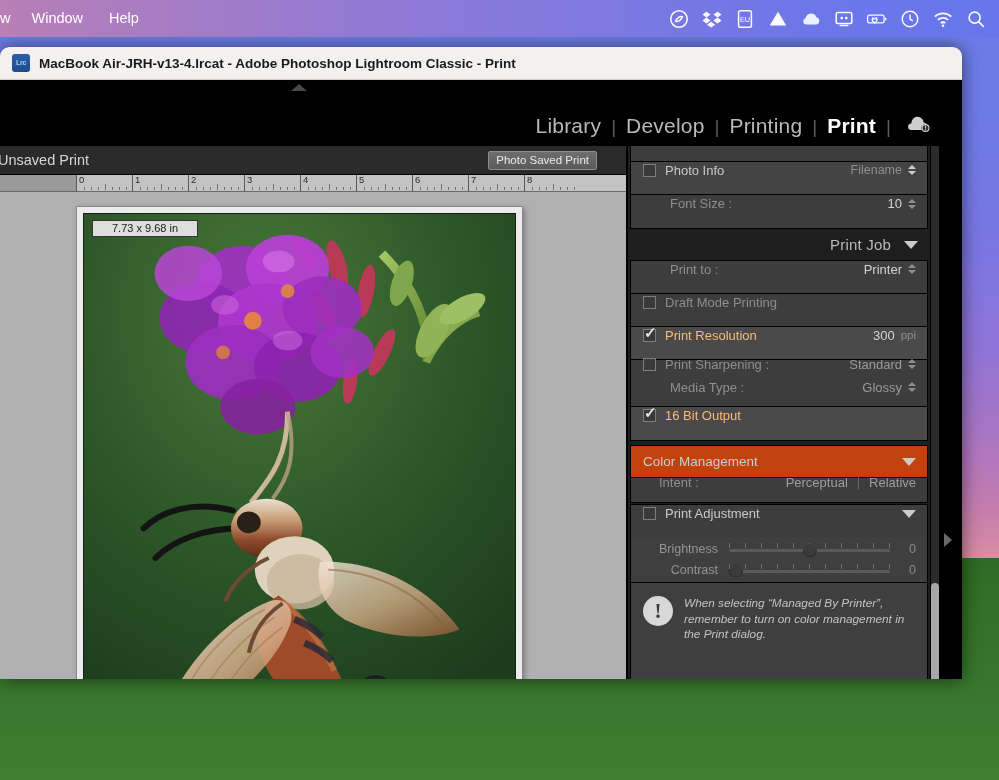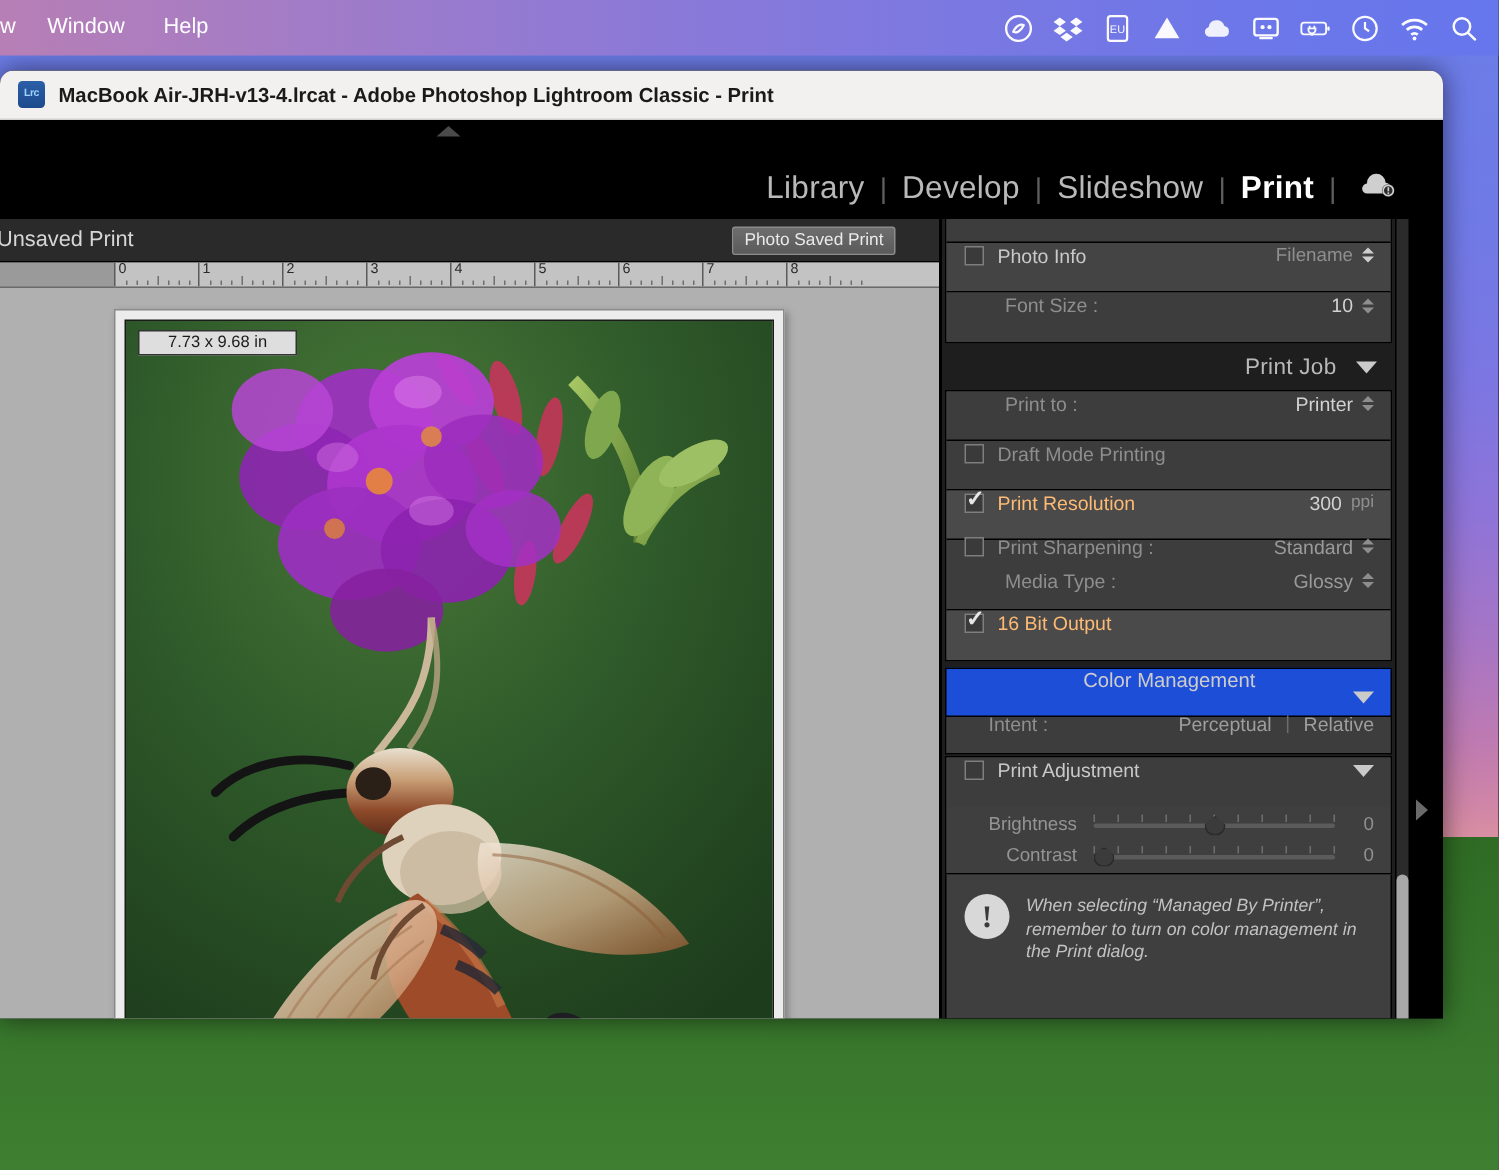--- a/index.html
+++ b/index.html
@@ -234,21 +234,21 @@
     padding-right: 12px; background: #1e1e1e;
   }
   .section-head .t { font-size: 15px; color: #b9b9b9; letter-spacing:.2px; }
   .caret {
     margin-left: 13px; width: 0; height: 0;
     border-left: 7px solid transparent; border-right: 7px solid transparent;
     border-top: 8px solid #cacaca;
   }
   .section-bar {
     height: 33px; display: flex; align-items: center; padding: 0 11px 0 12px;
-    background: #1d4ed8; border: 1px solid #000; margin: 0 2px; flex-direction: column;
+    background: #c2410c; border: 1px solid #000; margin: 0 2px;
   }
   .section-bar .t { font-size: 13.5px; color: #cccccc; }
   .section-bar .caret { margin-left: auto; }
 
   .unit { font-size: 11.5px; color: #8f8f8f; }
   .val  { font-size: 13px; color: #d2d2d2; }
 
   
   .srow {
     height: 22px; display: flex; align-items: center;
@@ -394,21 +394,21 @@
     </div>
     <div id="title-text">MacBook Air-JRH-v13-4.lrcat - Adobe Photoshop Lightroom Classic - Print</div>
   </div>
 
   <div id="modulebar">
     <div id="top-collapse"></div>
     <span class="module">Library</span>
     <span class="module-sep">|</span>
     <span class="module">Develop</span>
     <span class="module-sep">|</span>
-    <span class="module">Slideshow</span>
+    <span class="module">Printing</span>
     <span class="module-sep">|</span>
     <span class="module active">Print</span>
     <span class="module-sep">|</span>
     <span id="cloud-badge">
       <svg width="26" height="20" viewBox="0 0 26 20">
         <path d="M5.5 16h12a3.6 3.6 0 0 0 .3-7.2A5.6 5.6 0 0 0 5.3 9.4 3.3 3.3 0 0 0 5.5 16z" fill="#cfcfcf"></path>
         <circle cx="19.5" cy="14" r="4.2" fill="#2b2b2b"></circle>
         <circle cx="19.5" cy="14" r="3.4" fill="none" stroke="#cfcfcf" stroke-width="1.1"></circle>
         <rect x="19" y="11.8" width="1.1" height="2.8" fill="#cfcfcf"></rect>
         <rect x="19" y="15.2" width="1.1" height="1.1" fill="#cfcfcf"></rect>

